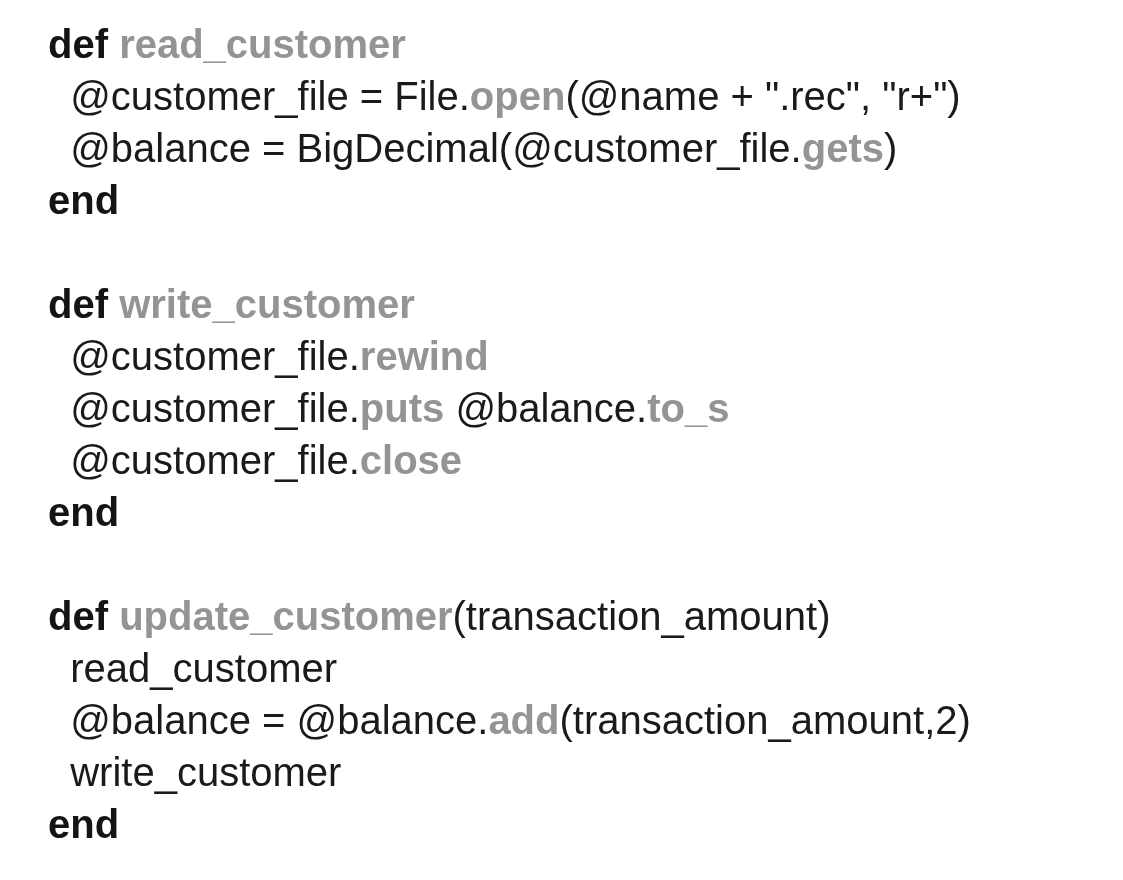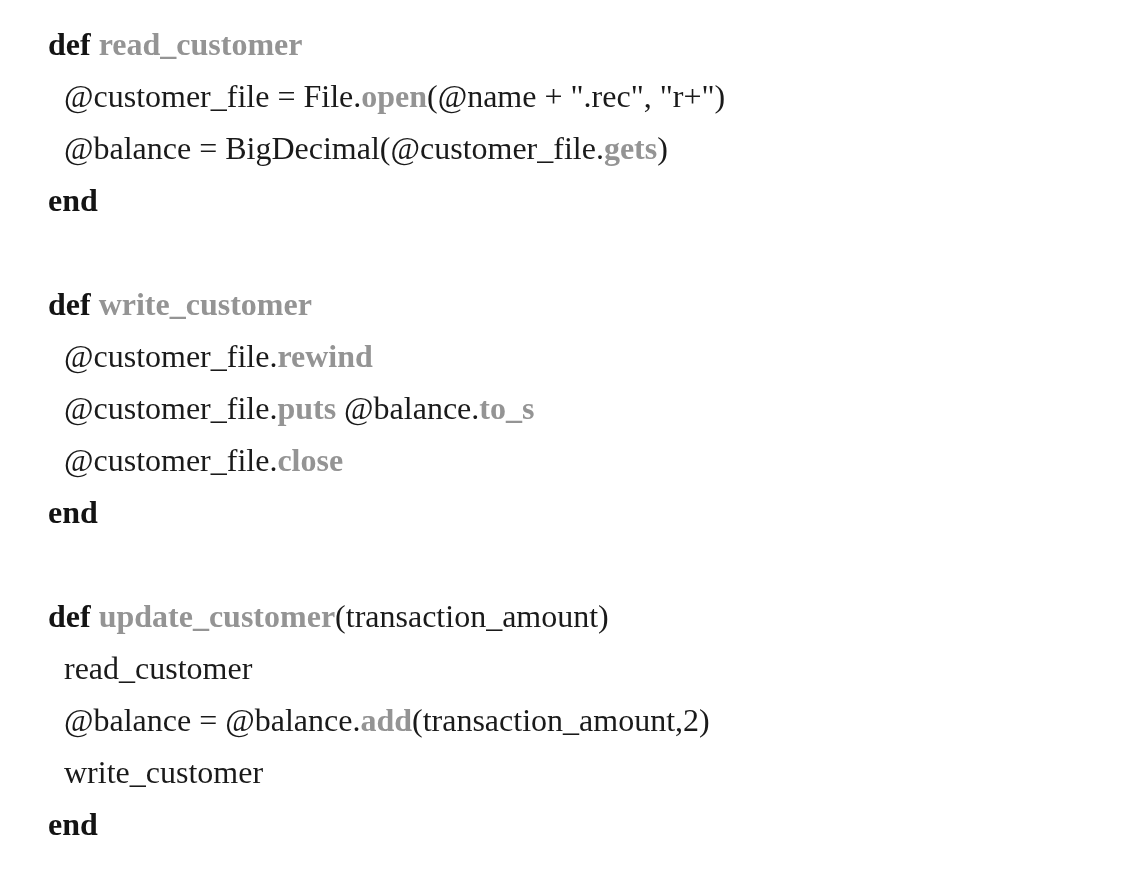--- a/index.html
+++ b/index.html
@@ -14,22 +14,22 @@
     padding: 0;
     background: var(--page-bg);
   }
   .page {
     width: 1123px;
     height: 880px;
     background: var(--page-bg);
     overflow: hidden;
   }
   .code-block {
-    font-family: Liberation Serif, serif;
-    font-size: 32px;
+    font-family: Liberation Sans, sans-serif;
+    font-size: 40px;
     line-height: 52px;
     padding: 18px 0 0 48px;
     white-space: pre;
   }
   .code-line {
     height: 52px;
   }
   .seg-keyword {
     font-weight: 700;
     color: var(--kw-color);

